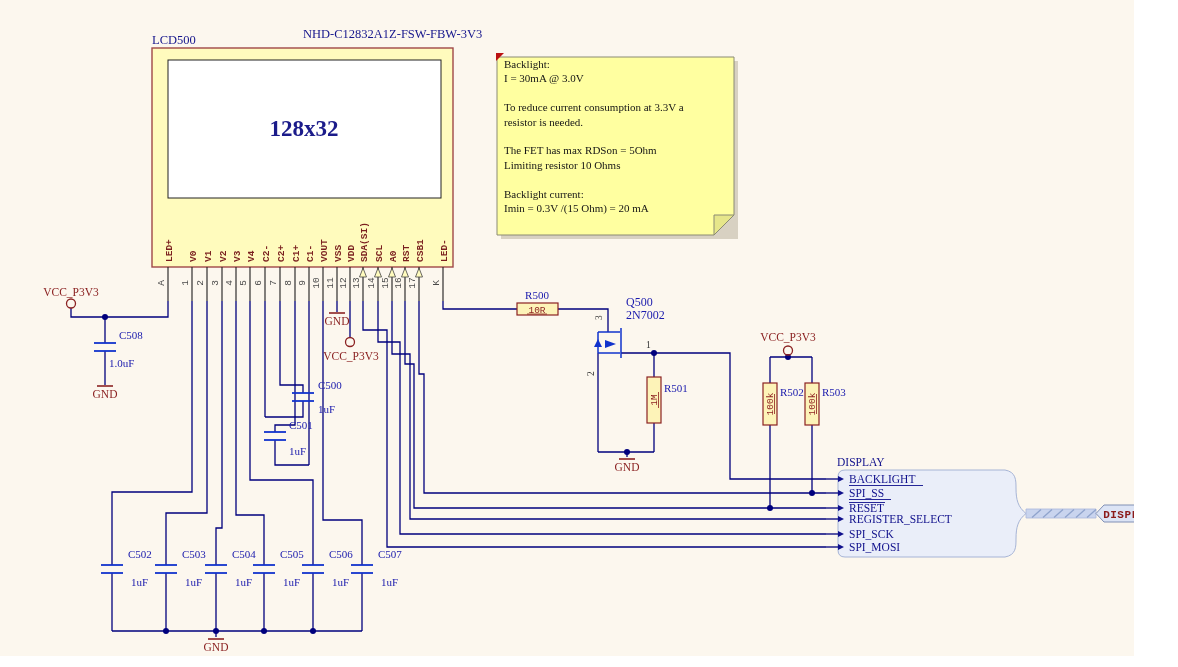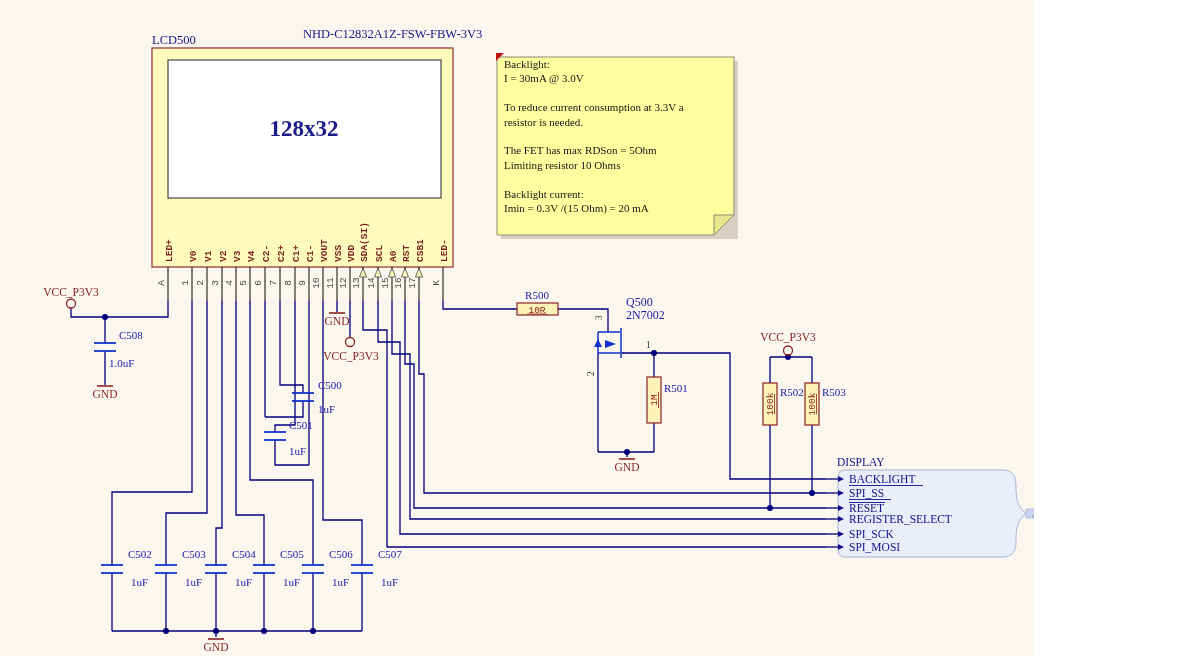--- a/index.html
+++ b/index.html
@@ -1,16 +1,16 @@
 <!DOCTYPE html>
 <html><head>
 <meta charset="utf-8">
 <style>
   html,body{margin:0;padding:0;background:#ffffff;}
-  #stage{position:relative;width:1034px;height:667px;background:#d946ef;overflow:hidden;
+  #stage{position:relative;width:1134px;height:667px;background:#d946ef;overflow:hidden;
          font-family:"Liberation Serif",serif;}
   svg{position:absolute;left:0;top:0;}
   text{user-select:none;}
   .t-des   {fill:#1a1aad; font:12px "Liberation Serif",serif;}
   .t-title {fill:#15158c; font:12.5px "Liberation Serif",serif;}
   .t-pin   {fill:#7a1f1f; font:bold 9.5px "Liberation Mono",monospace;}
   .t-num   {fill:#4a4a4a; font:9.5px "Liberation Mono",monospace;}
   .t-pwr   {fill:#8b2222; font:11.5px "Liberation Serif",serif;}
   .t-val   {fill:#1a1aad; font:11px "Liberation Serif",serif;}
   .t-rval  {fill:#8b1d1d; font:9.5px "Liberation Mono",monospace;}

